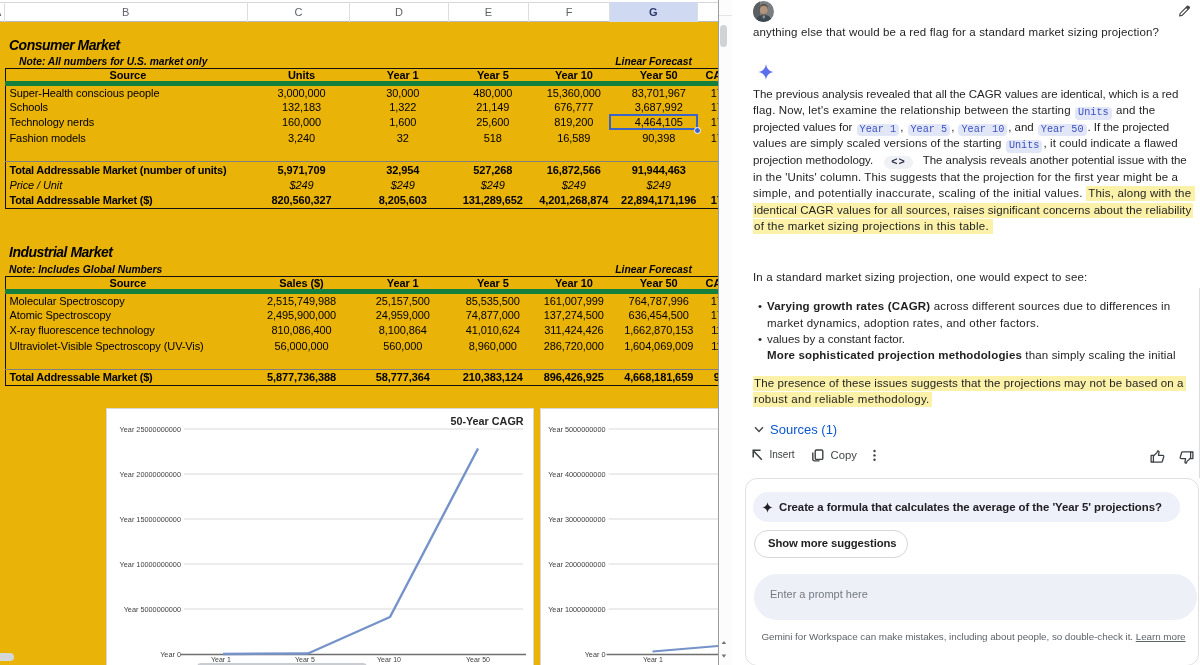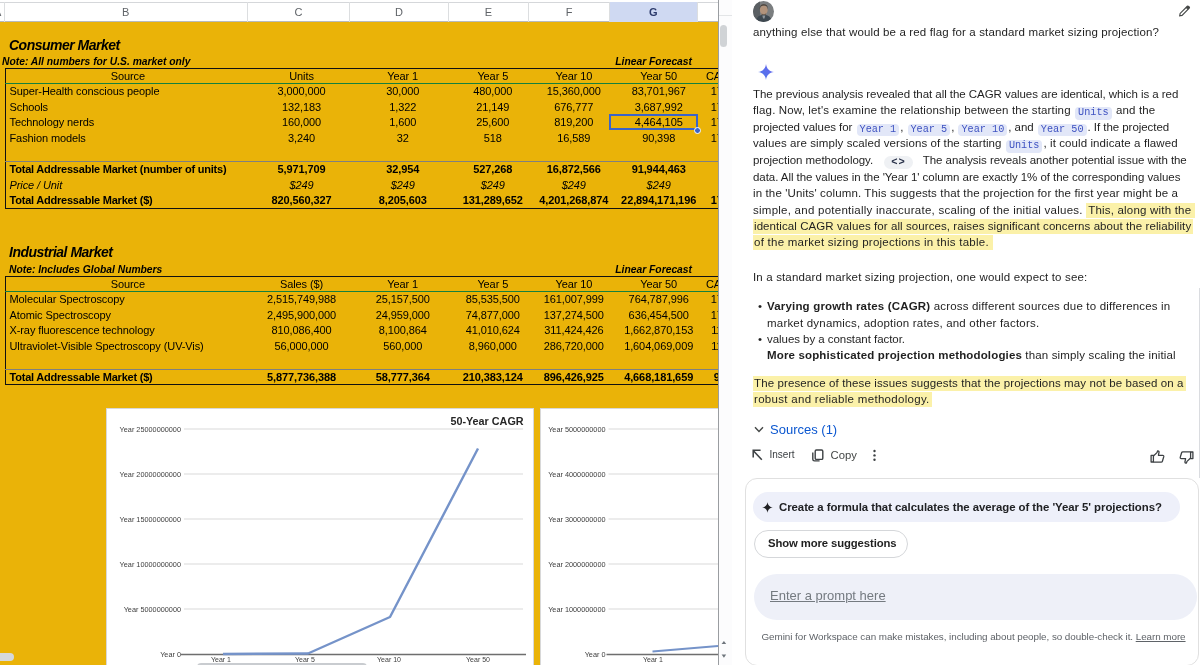--- a/index.html
+++ b/index.html
@@ -17,21 +17,21 @@
 #sheet { position:absolute; left:0; top:22px; width:717.5px; height:643px; overflow:hidden; background:#eab308; }
 .t1 { font-weight:bold; font-style:italic; font-size:14px; letter-spacing:-0.5px; color:#000; }
 .t2 { font-weight:bold; font-style:italic; font-size:10.3px; color:#000; }
 table.x { border-collapse:collapse; table-layout:fixed; position:absolute; font-size:11px; letter-spacing:-0.1px; color:#000; }
 table.x td { padding:0; vertical-align:middle; overflow:hidden; white-space:nowrap; }
 table.x .num { text-align:center; }
 table.x .lbl { text-align:left; padding-left:4px; }
 table.x td.lbl.bd { letter-spacing:-0.22px; }
 table.x tr { height:15.6px; }
 table.x tr.hdr { height:14.9px; }
-table.x tr.hdr td { font-weight:normal; text-align:center; border-bottom:1px solid #15803d; }
+table.x tr.hdr td { font-weight:bold; text-align:center; border-bottom:5px solid #15803d; }
 .bd { font-weight:bold; }
 .it { font-style:italic; }
 
 
 #vscroll { position:absolute; left:717.5px; top:0; width:14px; height:665px; background:#fcfcfd; border-left:1px solid #9a9da1; }
 
 
 #panel { position:absolute; left:732px; top:0; width:468px; height:665px; background:#fff; }
 .ptxt { font-size:11.5px; letter-spacing:-0.05px; line-height:16.4px; color:#1f1f1f; white-space:nowrap; }
 .chip { display:inline-block; position:relative; top:0.8px; font-family:"Liberation Mono", monospace; font-size:10.2px; letter-spacing:0; color:#3e52c1; background:#e2e7f8; border-radius:4px; padding:0 3px; margin:0 1px; line-height:12.5px; }
@@ -50,21 +50,21 @@
     <div class="ch" style="left:248px; width:102px;">C</div>
     <div class="ch" style="left:350px; width:99px;">D</div>
     <div class="ch" style="left:449px; width:80px;">E</div>
     <div class="ch" style="left:529px; width:81px;">F</div>
     <div class="ch sel" style="left:610px; width:87.5px;">G</div>
     <div class="ch" style="left:697.5px; width:20px; border-right:none;"></div>
   </div>
 
   <div id="sheet">
     <div class="abs t1" style="left:9px; top:15px;">Consumer Market</div>
-    <div class="abs t2" style="left:2px; top:33.5px;">Note: All numbers for U.S. market only</div>
+    <div class="abs t2" style="left:19px; top:33.5px;">Note: All numbers for U.S. market only</div>
     <div class="abs t2" style="left:492px; top:33.5px; width:200px; text-align:right;">Linear Forecast</div>
 
     <table class="x" style="left:4.5px; top:46px; width:737px; border:1px solid #111;">
       <colgroup>
           <col style="width:243.5px">
           <col style="width:102px">
           <col style="width:99px">
           <col style="width:80px">
           <col style="width:81px">
           <col style="width:87.5px">
@@ -328,21 +328,20 @@
         </defs>
       <path d="M9 0 C9.55 5.1 12.9 8.45 18 9 C12.9 9.55 9.55 12.9 9 18 C8.45 12.9 5.1 9.55 0 9 C5.1 8.45 8.45 5.1 9 0 Z" fill="url(#gspark)"></path>
     </svg>
 
     <div class="abs ptxt" style="left:21px; top:85.9px;">
       <div>The previous analysis revealed that all the CAGR values are identical, which is a red</div>
       <div style="letter-spacing:0.15px;">flag. Now, let's examine the relationship between the starting <span class="chip">Units</span> and the</div>
       <div>projected values for <span class="chip">Year 1</span>, <span class="chip">Year 5</span>, <span class="chip">Year 10</span>, and <span class="chip">Year 50</span>. If the projected</div>
       <div style="letter-spacing:0.09px;">values are simply scaled versions of the starting <span class="chip">Units</span>, it could indicate a flawed</div>
       <div>projection methodology. <span style="display:inline-block; background:#eff1f4; border-radius:6.5px; margin:0 7px 0 8px; padding:0 7px; font-family:'Liberation Mono',monospace; font-weight:bold; color:#283048; font-size:10.5px; letter-spacing:1px; line-height:13px; vertical-align:-1px;">&lt;&gt;</span> The analysis reveals another potential issue with the</div>
-      <div>data. All the values in the 'Year 1' column are exactly 1% of the corresponding values</div>
       <div style="letter-spacing:0.13px;">in the 'Units' column. This suggests that the projection for the first year might be a</div>
       <div><span style="letter-spacing:0.25px;margin-top:16px;">simple, and potentially inaccurate, scaling of the initial values. </span><span class="hl" style="letter-spacing:0.2px; padding-left:2px; padding-right:4px;">This, along with the</span></div>
       <div><span class="hl" style="letter-spacing:0.08px; padding-left:1px; padding-right:2px;">identical CAGR values for all sources, raises significant concerns about the reliability</span></div>
       <div><span class="hl" style="letter-spacing:0.25px; padding-left:1px; padding-right:4px;">of the market sizing projections in this table.</span></div>
     </div>
 
     <div class="abs ptxt" style="left:21px; top:268.9px; letter-spacing:0.15px;">In a standard market sizing projection, one would expect to see:</div>
 
     <div class="abs ptxt" style="left:35px; top:298.1px;">
       <div style="letter-spacing:0.18px;"><b>Varying growth rates (CAGR)</b> across different sources due to differences in</div>
@@ -402,19 +401,19 @@
       <div class="abs" style="left:7px; top:12.7px; width:427px; height:30px; border-radius:15px; background:#eef0fa;"></div>
       <svg class="abs" style="left:15.5px; top:23px;" width="11" height="11" viewBox="0 0 18 18">
         <path d="M9 0.5 C9.5 5.2 12.8 8.5 17.5 9 C12.8 9.5 9.5 12.8 9 17.5 C8.5 12.8 5.2 9.5 0.5 9 C5.2 8.5 8.5 5.2 9 0.5 Z" fill="#202124"></path>
       </svg>
       <div class="abs" style="left:33px; top:21.5px; font-size:11.4px; font-weight:bold; letter-spacing:-0.05px; color:#202124;">Create a formula that calculates the average of the 'Year 5' projections?</div>
 
       <div class="abs" style="left:8px; top:51px; width:154px; height:28px; border-radius:14px; background:#fff; border:1px solid #d5d7da;"></div>
       <div class="abs" style="left:22px; top:57.5px; font-size:11.3px; font-weight:bold; letter-spacing:-0.1px; color:#1f1f1f;">Show more suggestions</div>
 
       <div class="abs" style="left:8px; top:95px; width:443px; height:46px; border-radius:23px; background:#eef0f8;"></div>
-      <div class="abs" style="left:24px; top:108.5px; font-size:13px; color:#747a80;text-decoration:underline;">Enter a prompt here</div>
+      <div class="abs" style="left:24px; top:108.5px; font-size:11px; color:#747a80;">Enter a prompt here</div>
 
       <div class="abs" style="left:0; top:151.5px; width:455px; text-align:center; font-size:9.85px; letter-spacing:-0.05px; color:#5f6368;">Gemini for Workspace can make mistakes, including about people, so double-check it. <span style="text-decoration:underline;">Learn more</span></div>
     </div>
   </div>
 
 </div>
 
 </body></html>

